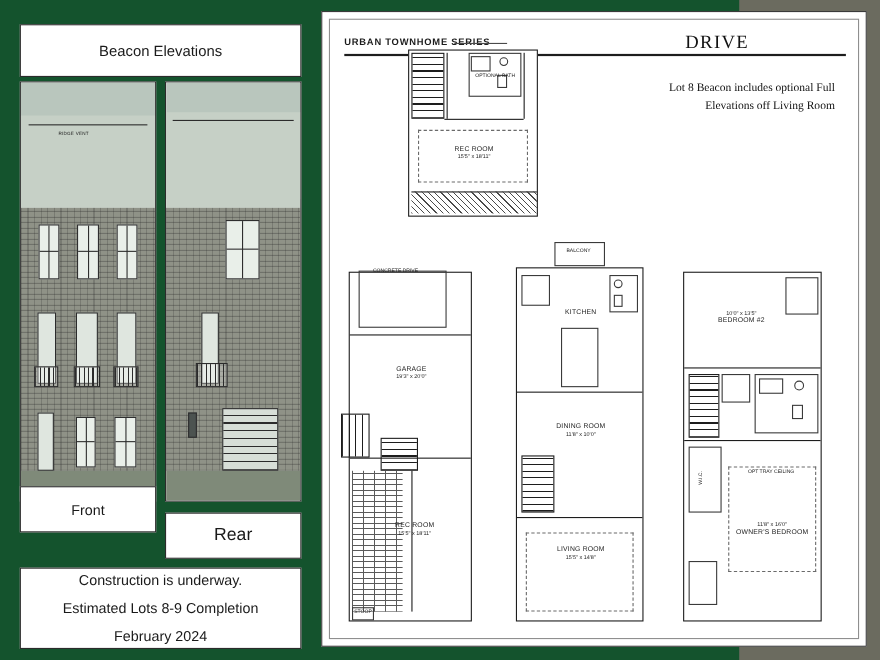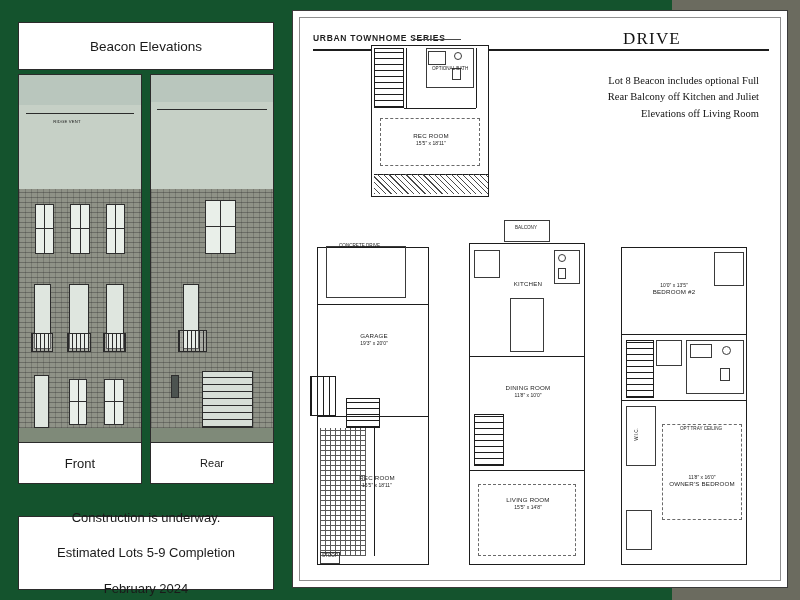--- a/index.html
+++ b/index.html
@@ -47,31 +47,31 @@
     overflow: hidden;
     background: #ffffff;
   }
   #label-front {
     position: absolute; left: 0; top: 420px;
     width: 124px; height: 42px;
     display: flex; align-items: center; justify-content: center;
     font-size: 13px; color: #1a1a1a;
   }
   #label-rear {
-    position: absolute; left: 132px; top: 420px;
+    position: absolute; left: 132px; top: 444px;
     width: 124px; height: 42px;
     display: flex; align-items: center; justify-content: center;
-    font-size: 11px; color: #1a1a1a;
+    font-size: 16px; color: #1a1a1a;
   }
   #constr-box {
     position: absolute; left: 0; top: 494px;
     width: 256px; height: 74px;
     display: flex; flex-direction: column;
     align-items: center; justify-content: center;
-    gap: 18px;
+    gap: 8px;
     font-size: 13px; color: #1a1a1a;
     line-height: 1.35;
   }
 
   
   .elev {
     position: absolute; left: 0; top: 0; right: 0; bottom: 0;
   }
   .sky {
     position: absolute; left: 0; top: 0; width: 100%; height: 28%;
@@ -304,35 +304,34 @@
 
     <div id="label-front" class="box">
       <span>Front</span>
     </div>
     <div id="label-rear" class="box">
       <span>Rear</span>
     </div>
 
     <div id="constr-box" class="box">
       <span>Construction is underway.</span>
-      <span>Estimated Lots 5-9 Completion</span>
+      <span>Estimated Lots 8-9 Completion</span>
       <span>February  2024</span>
     </div>
   </div>
 
   <div id="sheet">
     <div id="sheet-inner"></div>
 
     <div id="sheet-series">URBAN  TOWNHOME  SERIES</div>
     <div id="sheet-title">DRIVE</div>
     <div id="title-rule"></div>
 
     <div id="notes">
       <div>Lot 8 Beacon includes optional Full</div>
-      <div>Rear Balcony off Kitchen and Juliet</div>
       <div>Elevations off Living Room</div>
     </div>
 
     <div class="plan" style="left:78px; top:34px; width:118px; height:152px;">
 
       <div class="stair" style="left:2px; top:2px; width:30px; height:60px;"></div>
 
       <div class="thin" style="left:54px; top:2px; width:48px; height:40px; background:#fff;"></div>
       <div class="thin" style="left:56px; top:5px; width:18px; height:14px;"></div>
       <div class="circ" style="left:82px; top:6px; width:8px; height:8px;"></div>

